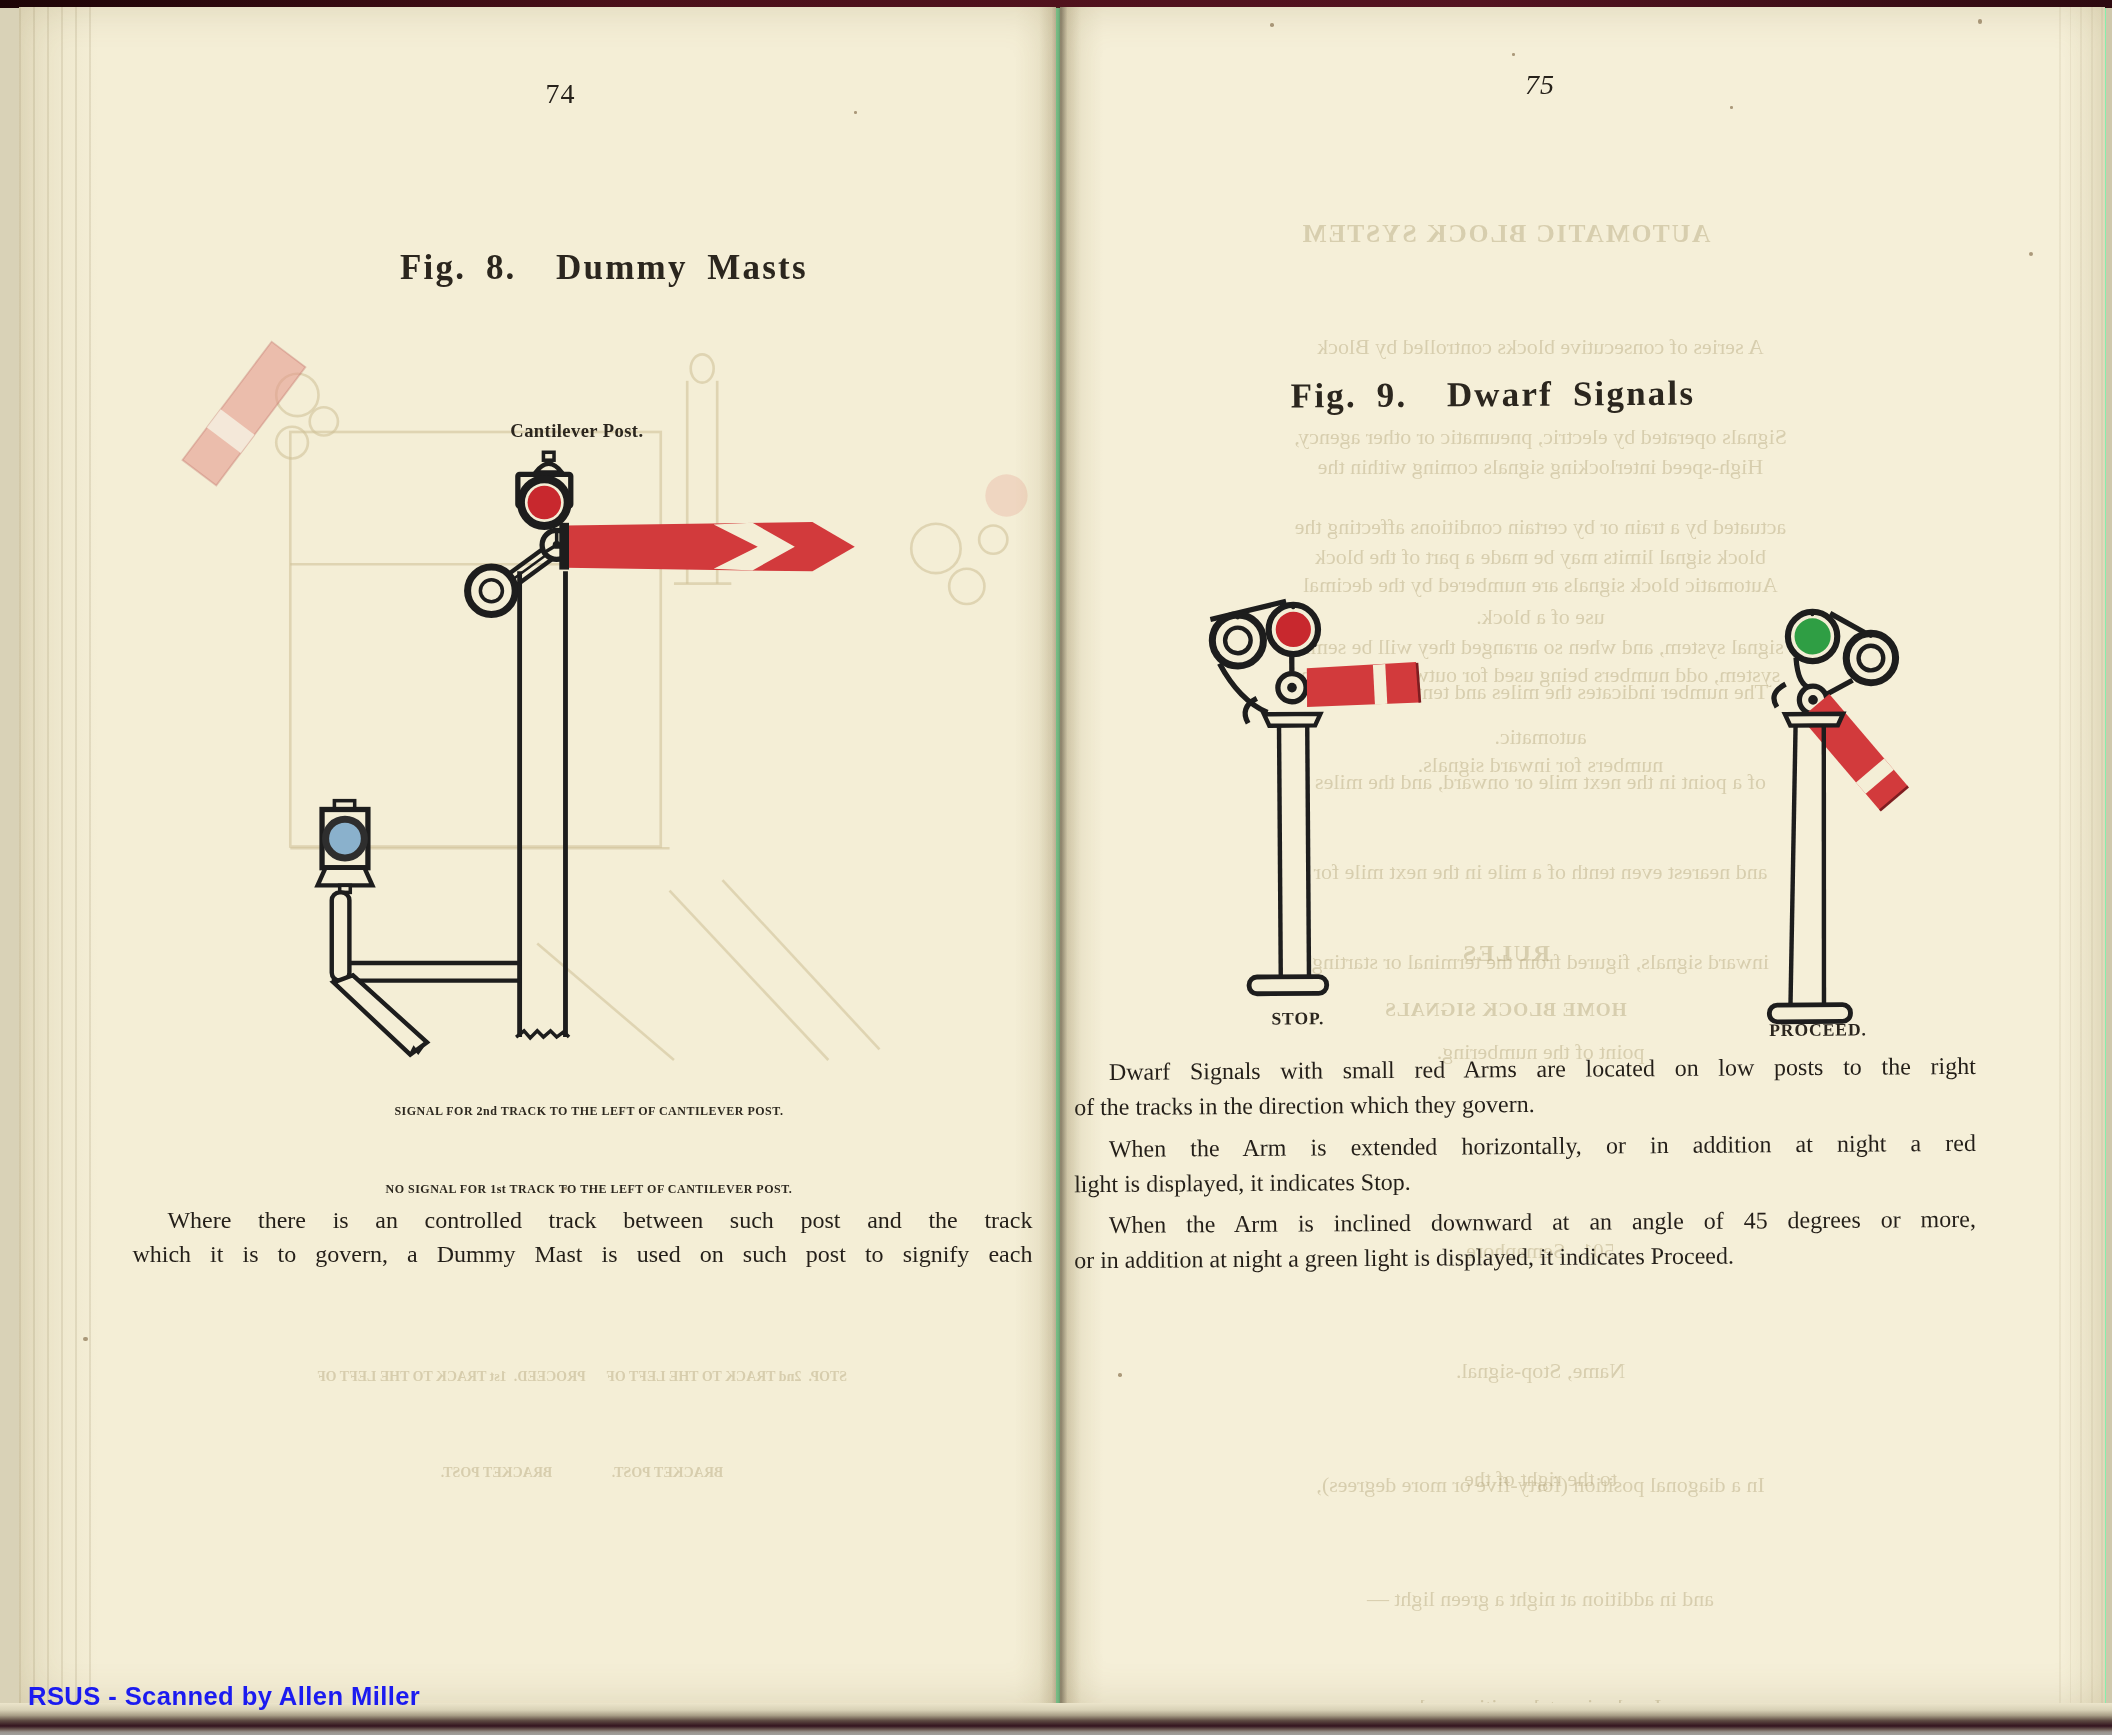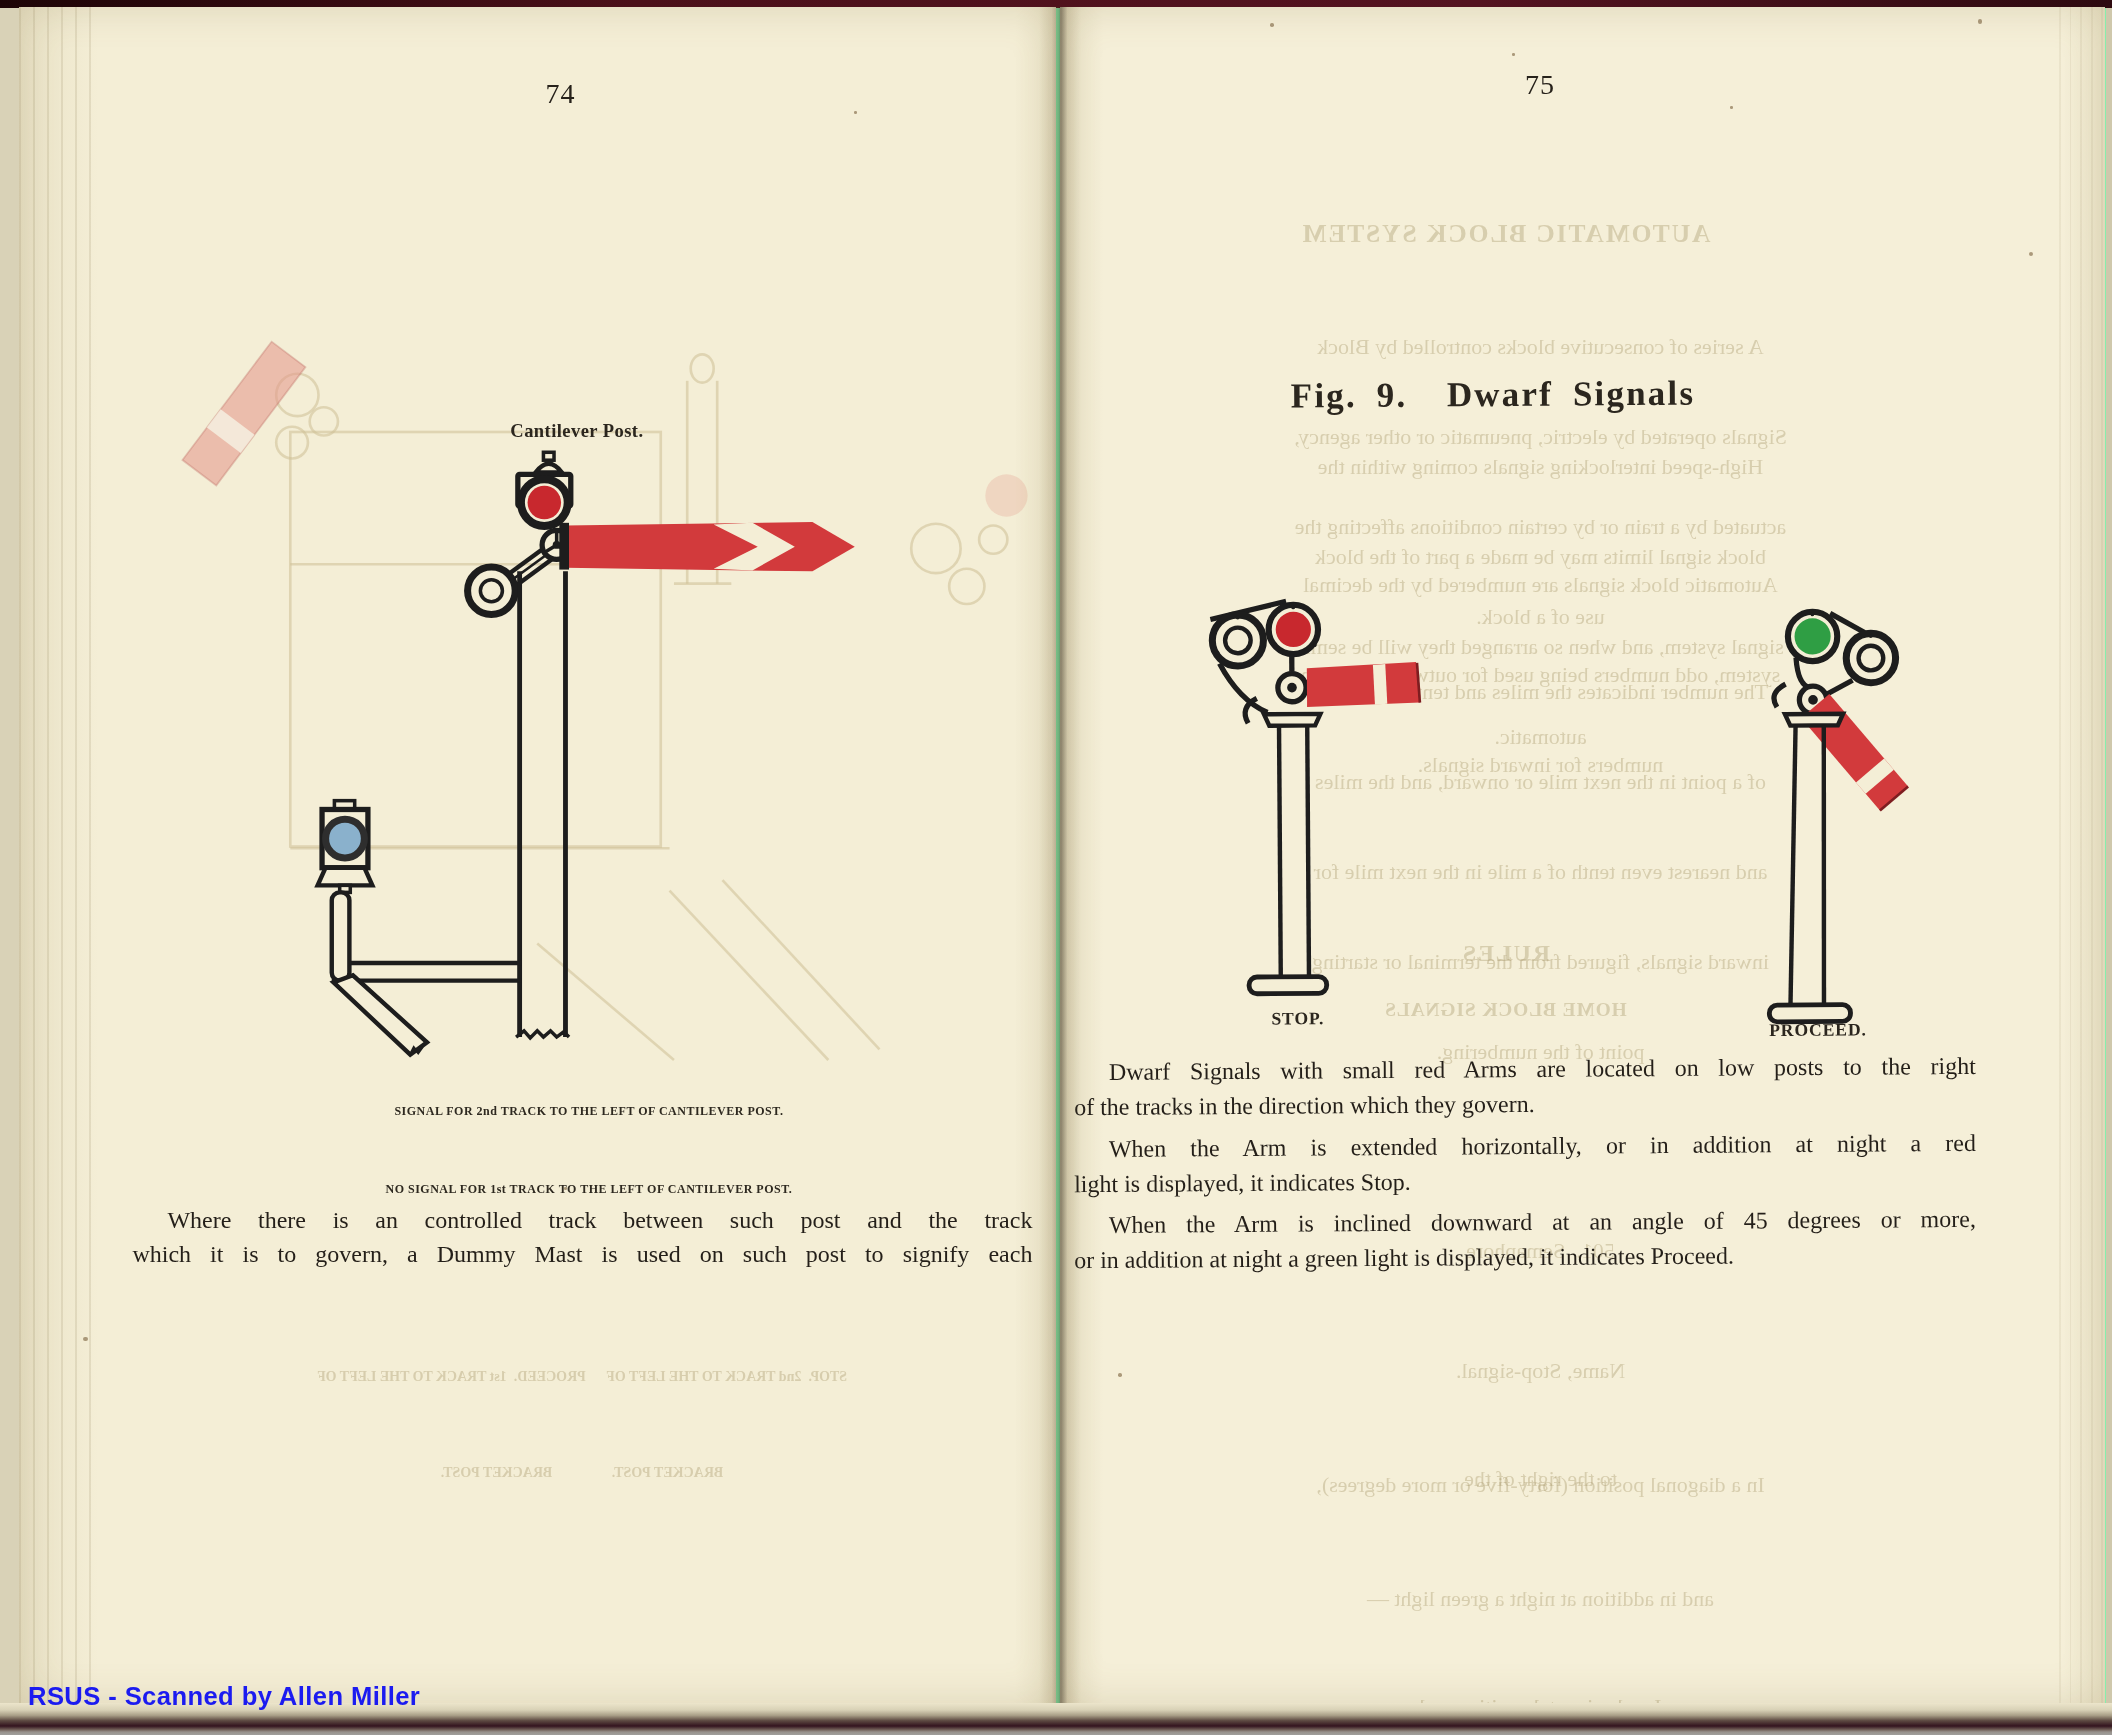--- a/index.html
+++ b/index.html
@@ -64,20 +64,21 @@
 
   <div class="abs top-strip"></div>
   <div class="abs left-book-edge"></div>
   <div class="abs right-book-edge"></div>
 
   <div class="page page-left">
     <div class="abs stack-lines"></div>
 
     <div class="abs pagenum" style="left:497px;top:71px;">74</div>
 
+    <div class="abs fig-title" style="left:132px;top:241px;width:905px;">Fig. 8.  Dummy Masts</div>
 
     <svg class="abs" style="left:139px;top:319px;" width="882" height="750" viewBox="0 0 1000 850">
 
       <g>
         <rect class="gl" x="150" y="120" width="420" height="470"></rect>
         <line class="gl" x1="150" y1="270" x2="570" y2="270"></line>
         <line class="gl" x1="150" y1="592" x2="580" y2="592"></line>
         <circle class="gl" cx="158" cy="78" r="24"></circle>
         <circle class="gl" cx="188" cy="108" r="16"></circle>
         <circle class="gl" cx="152" cy="132" r="18"></circle>
@@ -167,21 +168,21 @@
     </div>
 
     <div class="speck" style="left:64px;top:1330px;width:4.4px;height:4.4px;"></div>
     <div class="speck" style="left:545px;top:1180px;width:2.6px;height:2.6px;"></div>
     <div class="speck" style="left:835px;top:104px;width:2.6px;height:2.6px;"></div>
   </div>
 
   <div class="page page-right">
     <div class="abs curl-lines"></div>
 
-    <div class="abs pagenum" style="left:436px;top:62px;">75</div>
+    <div class="abs pagenum" style="left:436px;top:62px;font-style:italic;">75</div>
 
     <div class="abs ghost gh-head" style="left:0;top:212px;width:891px;">AUTOMATIC BLOCK SYSTEM</div>
     <div class="abs ghost gh-para" style="left:35px;top:265px;width:891px;">
       <div>A series of consecutive blocks controlled by Block</div>
       <div>Signals operated by electric, pneumatic or other agency,</div>
       <div>actuated by a train or by certain conditions affecting the</div>
       <div>use of a block.</div>
     </div>
     <div class="abs ghost gh-para" style="left:35px;top:385px;width:891px;">
       <div>High-speed interlocking signals coming within the</div>

